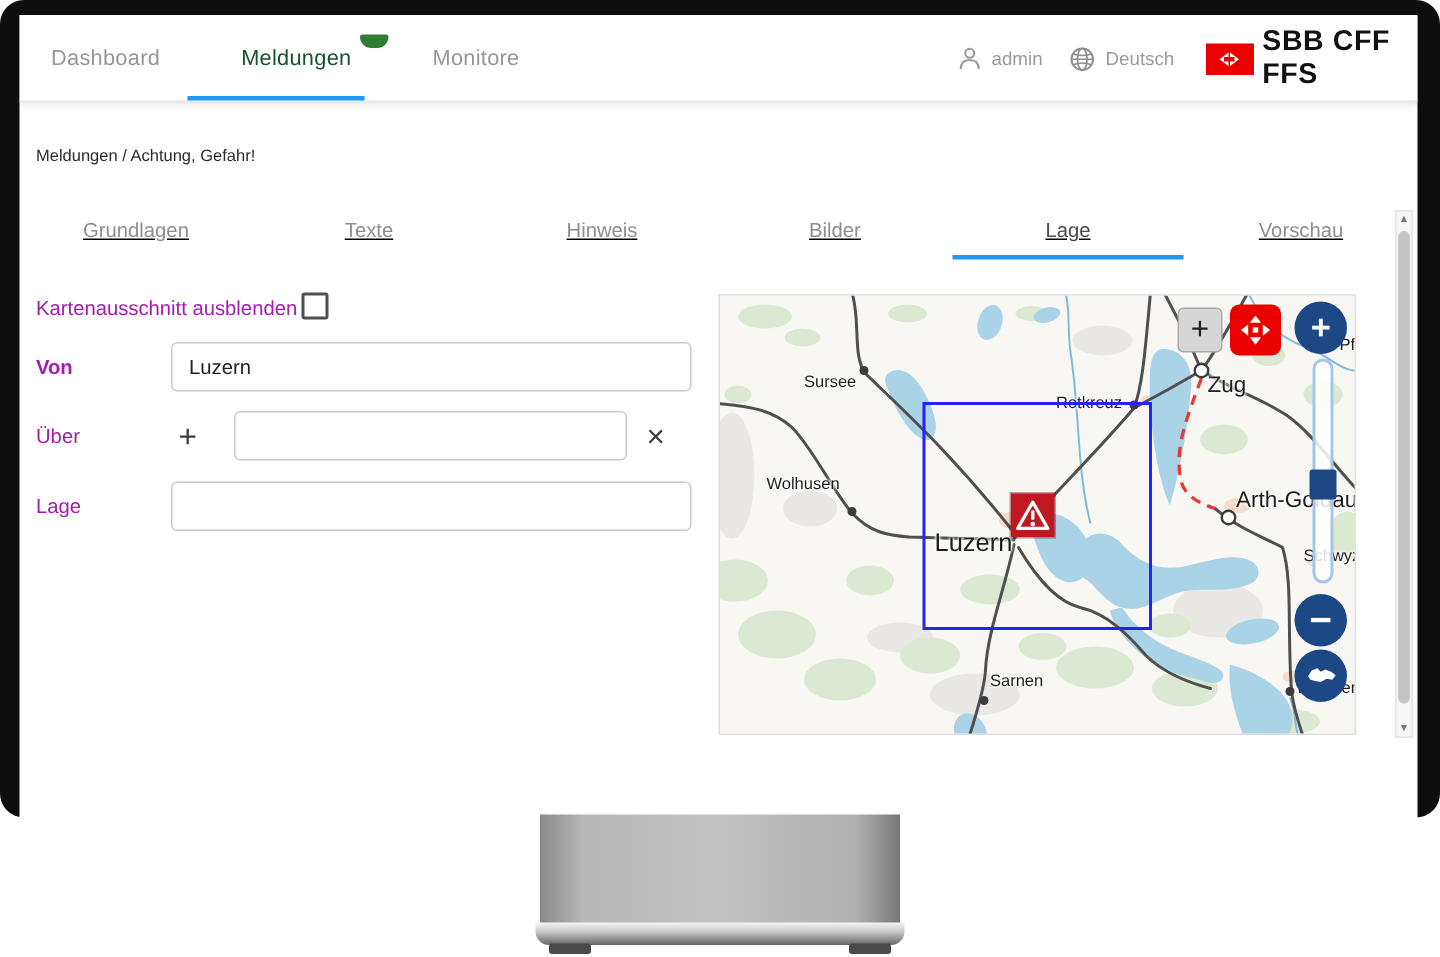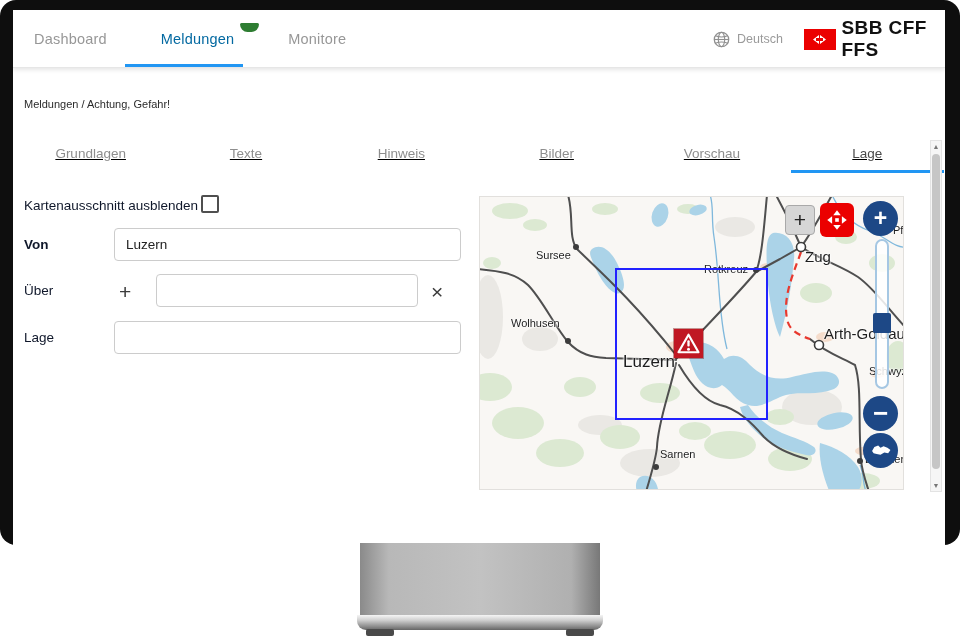--- a/index.html
+++ b/index.html
@@ -17,41 +17,41 @@
     background:linear-gradient(90deg,#8a8a8a,#b8b8b8 12%,#c2c2c2 50%,#b0b0b0 88%,#787878);}
   .stand-base{position:absolute;left:357px;top:615px;width:246px;height:15px;border-radius:0 0 9px 9px;
     background:linear-gradient(180deg,#f5f5f5,#cfcfcf 35%,#8f8f8f 75%,#666);}
   .foot{position:absolute;top:629px;width:28px;height:7px;background:#4a4a4a;border-radius:2px;}
 
   
   .navbar{position:absolute;left:0;top:0;width:932px;height:58px;background:#fff;border-bottom:1px solid #e6e6e6;
     box-shadow:0 2px 4px rgba(0,0,0,.10);z-index:5;}
   .nav-items{position:absolute;left:21px;top:0;height:58px;display:flex;align-items:center;gap:54px;}
   .nav-item{font-size:14.5px;color:#979797;position:relative;cursor:pointer;letter-spacing:.2px;}
-  .nav-item.active{color:#0369a1;}
+  .nav-item.active{color:#14532d;}
   .nav-badge{position:absolute;right:-25px;top:-8px;width:19px;height:9px;background:var(--badge-green);
     border-radius:2px 2px 10px 10px;}
   .nav-underline{position:absolute;left:112px;top:54px;width:118px;height:3px;background:var(--accent-blue);}
   .nav-right{position:absolute;top:0;height:58px;display:flex;align-items:center;gap:7px;color:#9a9a9a;font-size:12.5px;}
   .user-group{left:626px;} .lang-group{left:700px;}
   .brand{position:absolute;left:791px;top:0;height:58px;display:flex;align-items:center;gap:6px;}
   .brand-flag{width:39px;height:21px;background:var(--sbb-red);display:flex;align-items:center;justify-content:center;}
   .brand-text{font-size:19px;font-weight:bold;color:#111;letter-spacing:.4px;}
 
   
   .breadcrumb{position:absolute;left:11px;top:88px;font-size:11px;color:#2b2b2b;}
 
   
   .tab-bar{position:absolute;left:0;top:130px;width:932px;height:29px;display:flex;text-decoration:underline;}
   .tab{flex:1;text-align:center;font-size:13.5px;color:#8e8e8e;position:relative;cursor:pointer;padding-top:6px;}
   .tab.active{color:#4a4a4a;}
   .tab.active::after{content:"";position:absolute;left:1px;right:1px;bottom:-4px;height:3px;background:var(--accent-blue);}
 
   
-  .form-label{position:absolute;font-size:13.5px;color:#0f172a;}
+  .form-label{position:absolute;font-size:13.5px;color:#a21caf;}
   .checkbox{position:absolute;left:188px;top:185px;width:18px;height:18px;border:2px solid #4f4f4f;border-radius:2px;
     background:#fff;appearance:none;cursor:pointer;}
   .ipt{position:absolute;height:33px;border:1px solid #ccc;border-radius:4px;font-size:13.5px;color:#222;
     padding:0 11px;font-family:"Liberation Sans",sans-serif;outline:none;background:#fff;}
   .icon-btn{position:absolute;font-size:21px;color:#3c3c3c;font-weight:300;cursor:pointer;line-height:1;background:none;border:none;font-family:"Liberation Sans",sans-serif;}
 
   
   .map{position:absolute;left:466px;top:186px;width:425px;height:294px;background:#f9f7f4;overflow:hidden;border:1px solid #e2e0dd;}
   .map svg.terrain{position:absolute;left:0;top:0;}
   .town{position:absolute;font-size:11px;color:#1d1d1d;white-space:nowrap;
@@ -86,20 +86,27 @@
   <div class="screen">
 
     <div class="navbar">
       <div class="nav-items">
           <div class="nav-item">Dashboard</div>
           <div class="nav-item active">Meldungen<span class="nav-badge"></span></div>
           <div class="nav-item">Monitore</div>
         </div>
       <div class="nav-underline"></div>
 
+      <div class="nav-right user-group">
+        <svg width="15" height="16" viewBox="0 0 15 16">
+          <circle cx="7.5" cy="4.5" r="3" fill="none" stroke="#9a9a9a" stroke-width="1.4"></circle>
+          <path d="M1.5 15 C1.5 10.5 4 9 7.5 9 C11 9 13.5 10.5 13.5 15" fill="none" stroke="#9a9a9a" stroke-width="1.4"></path>
+        </svg>
+        <span>admin</span>
+      </div>
 
       <div class="nav-right lang-group">
         <svg width="17" height="17" viewBox="0 0 17 17">
           <circle cx="8.5" cy="8.5" r="7.2" fill="none" stroke="#8f8f8f" stroke-width="1.3"></circle>
           <ellipse cx="8.5" cy="8.5" rx="3.2" ry="7.2" fill="none" stroke="#8f8f8f" stroke-width="1.1"></ellipse>
           <line x1="1.3" y1="8.5" x2="15.7" y2="8.5" stroke="#8f8f8f" stroke-width="1.1"></line>
           <path d="M2.3 4.8 Q8.5 7.2 14.7 4.8 M2.3 12.2 Q8.5 9.8 14.7 12.2" fill="none" stroke="#8f8f8f" stroke-width="1.1"></path>
         </svg>
         <span>Deutsch</span>
       </div>
@@ -117,22 +124,22 @@
       </div>
     </div>
 
     <div class="breadcrumb">Meldungen / Achtung, Gefahr!</div>
 
     <div class="tab-bar">
         <div class="tab">Grundlagen</div>
         <div class="tab">Texte</div>
         <div class="tab">Hinweis</div>
         <div class="tab">Bilder</div>
+        <div class="tab active">Lage</div>
         <div class="tab">Vorschau</div>
-        <div class="tab active">Lage</div>
       </div>
 
     <label class="form-label" style="left:11px;top:188px;">Kartenausschnitt ausblenden</label>
     <input type="checkbox" class="checkbox" style="">
 
     <label class="form-label" style="left:11px;top:227px;font-weight:bold;">Von</label>
     <input class="ipt" style="left: 101px; top: 218px; width: 347px;" value="Luzern">
 
     <label class="form-label" style="left:11px;top:273px;">Über</label>
     <button class="icon-btn" style="left:106px;top:271px;">+</button>

